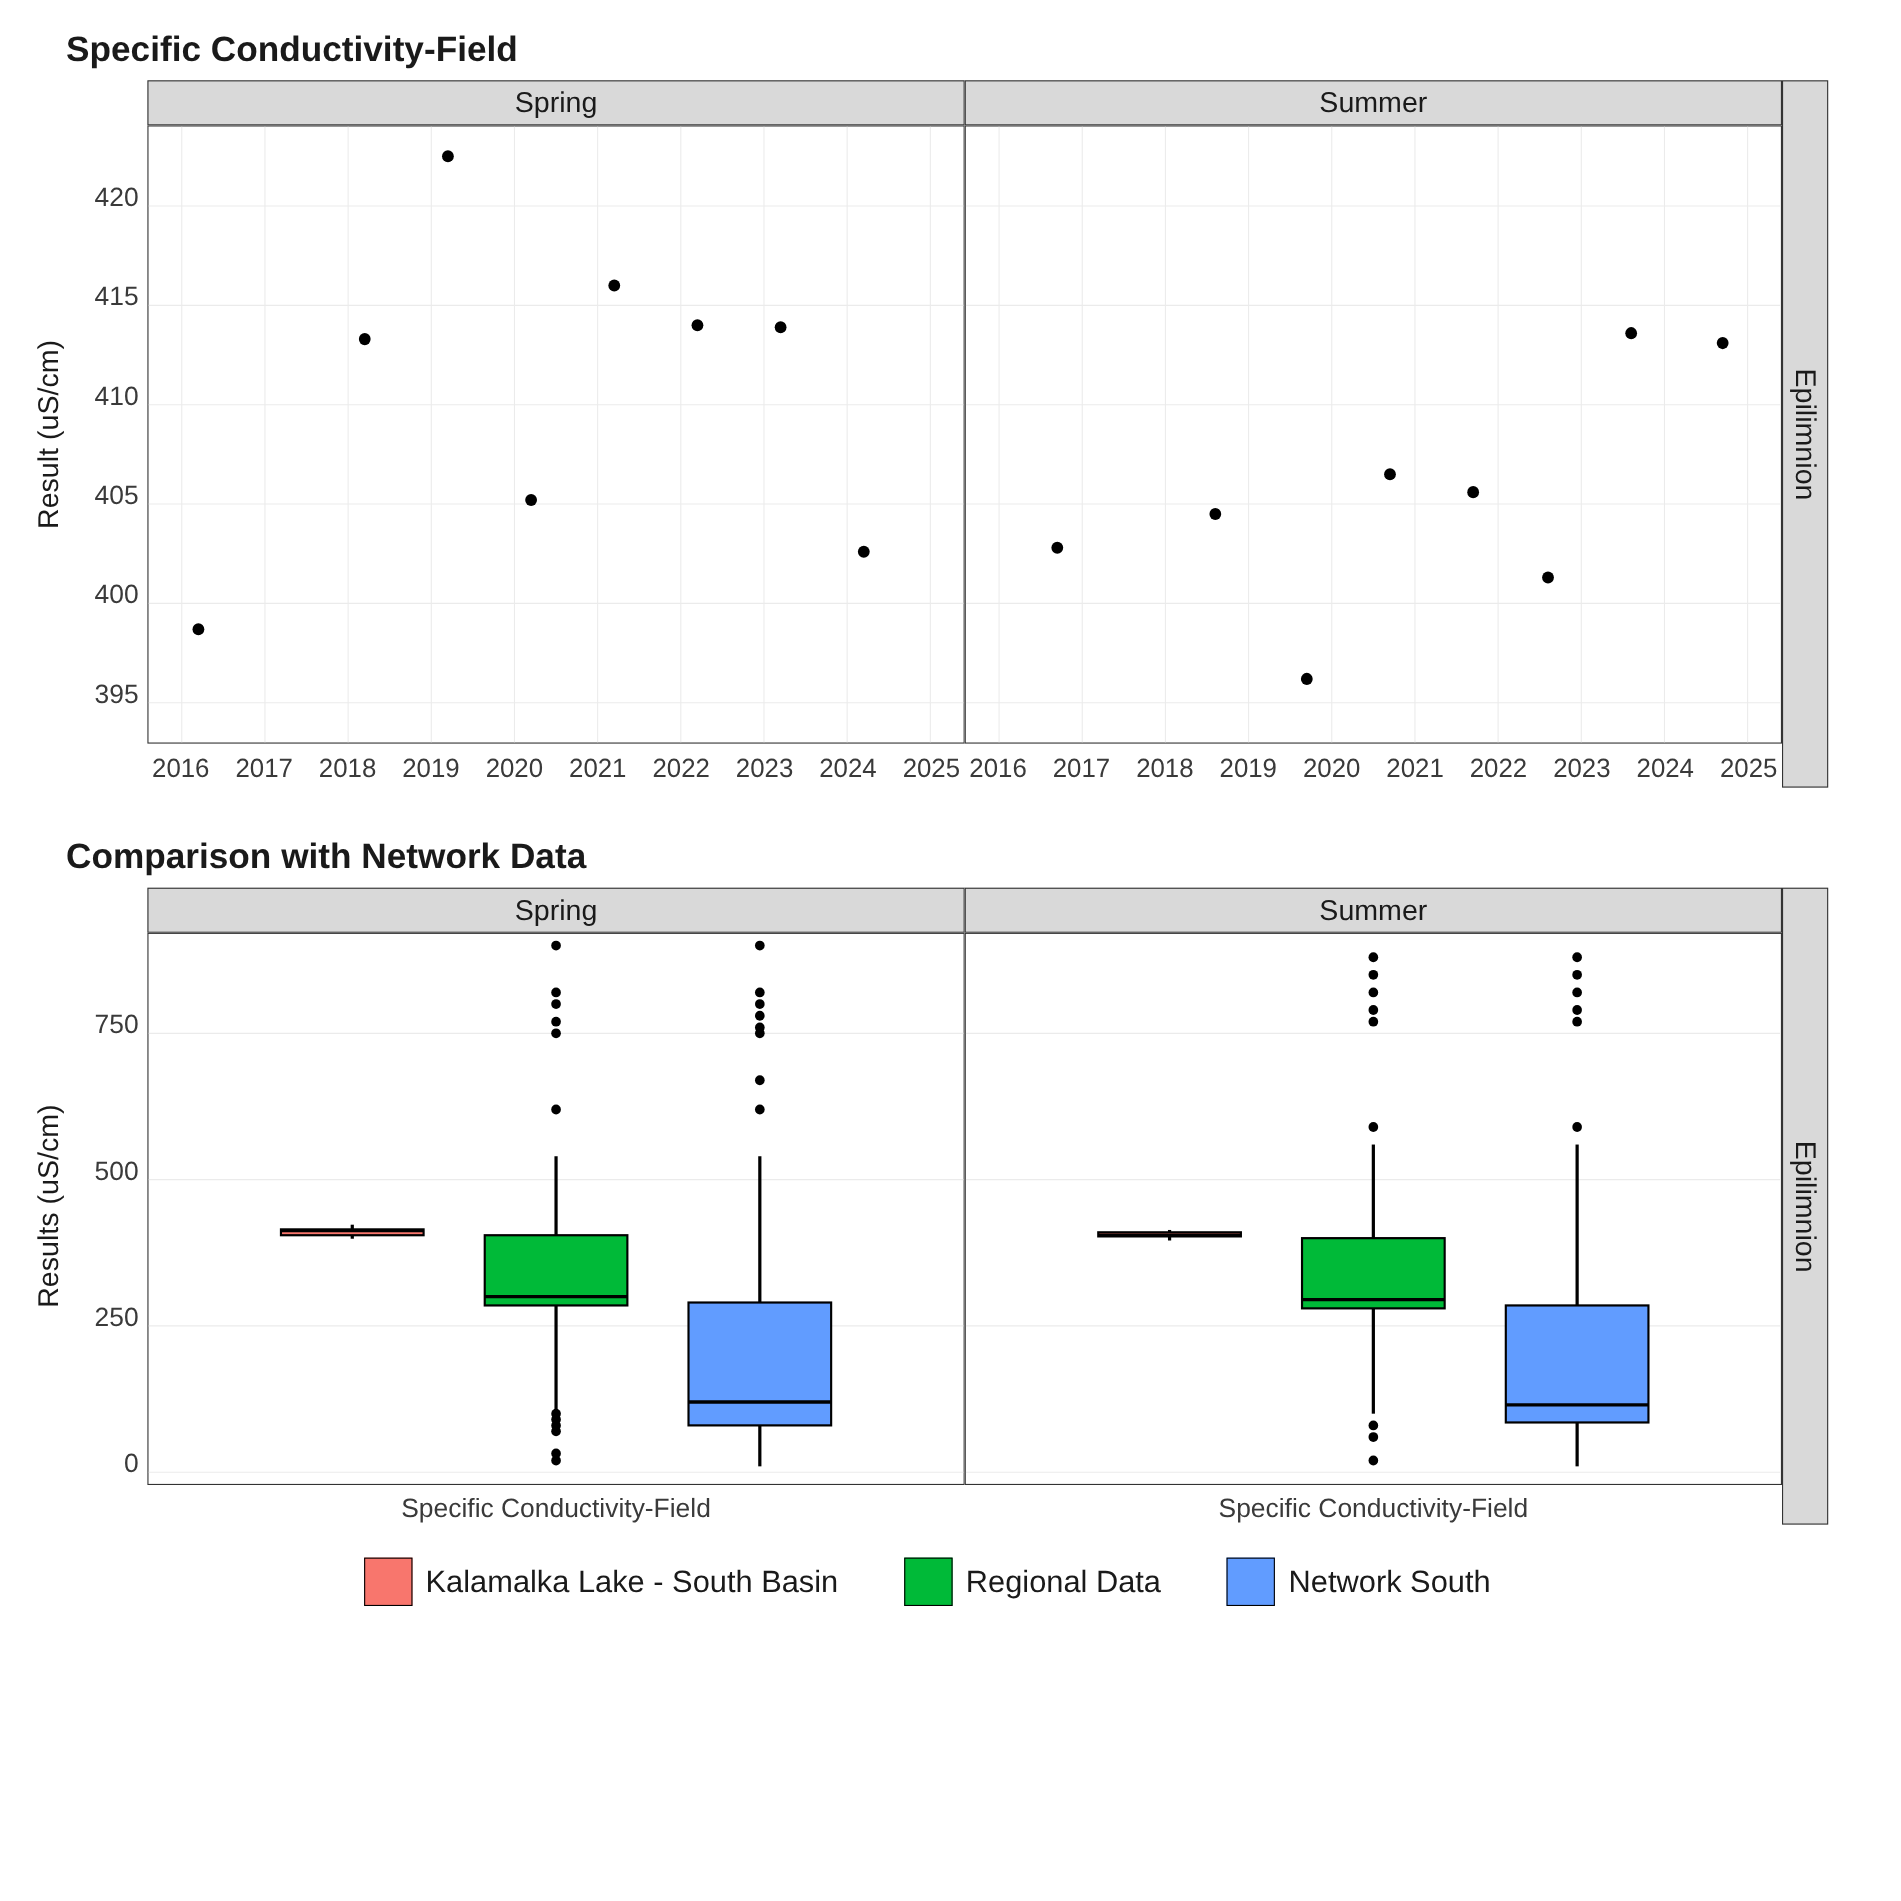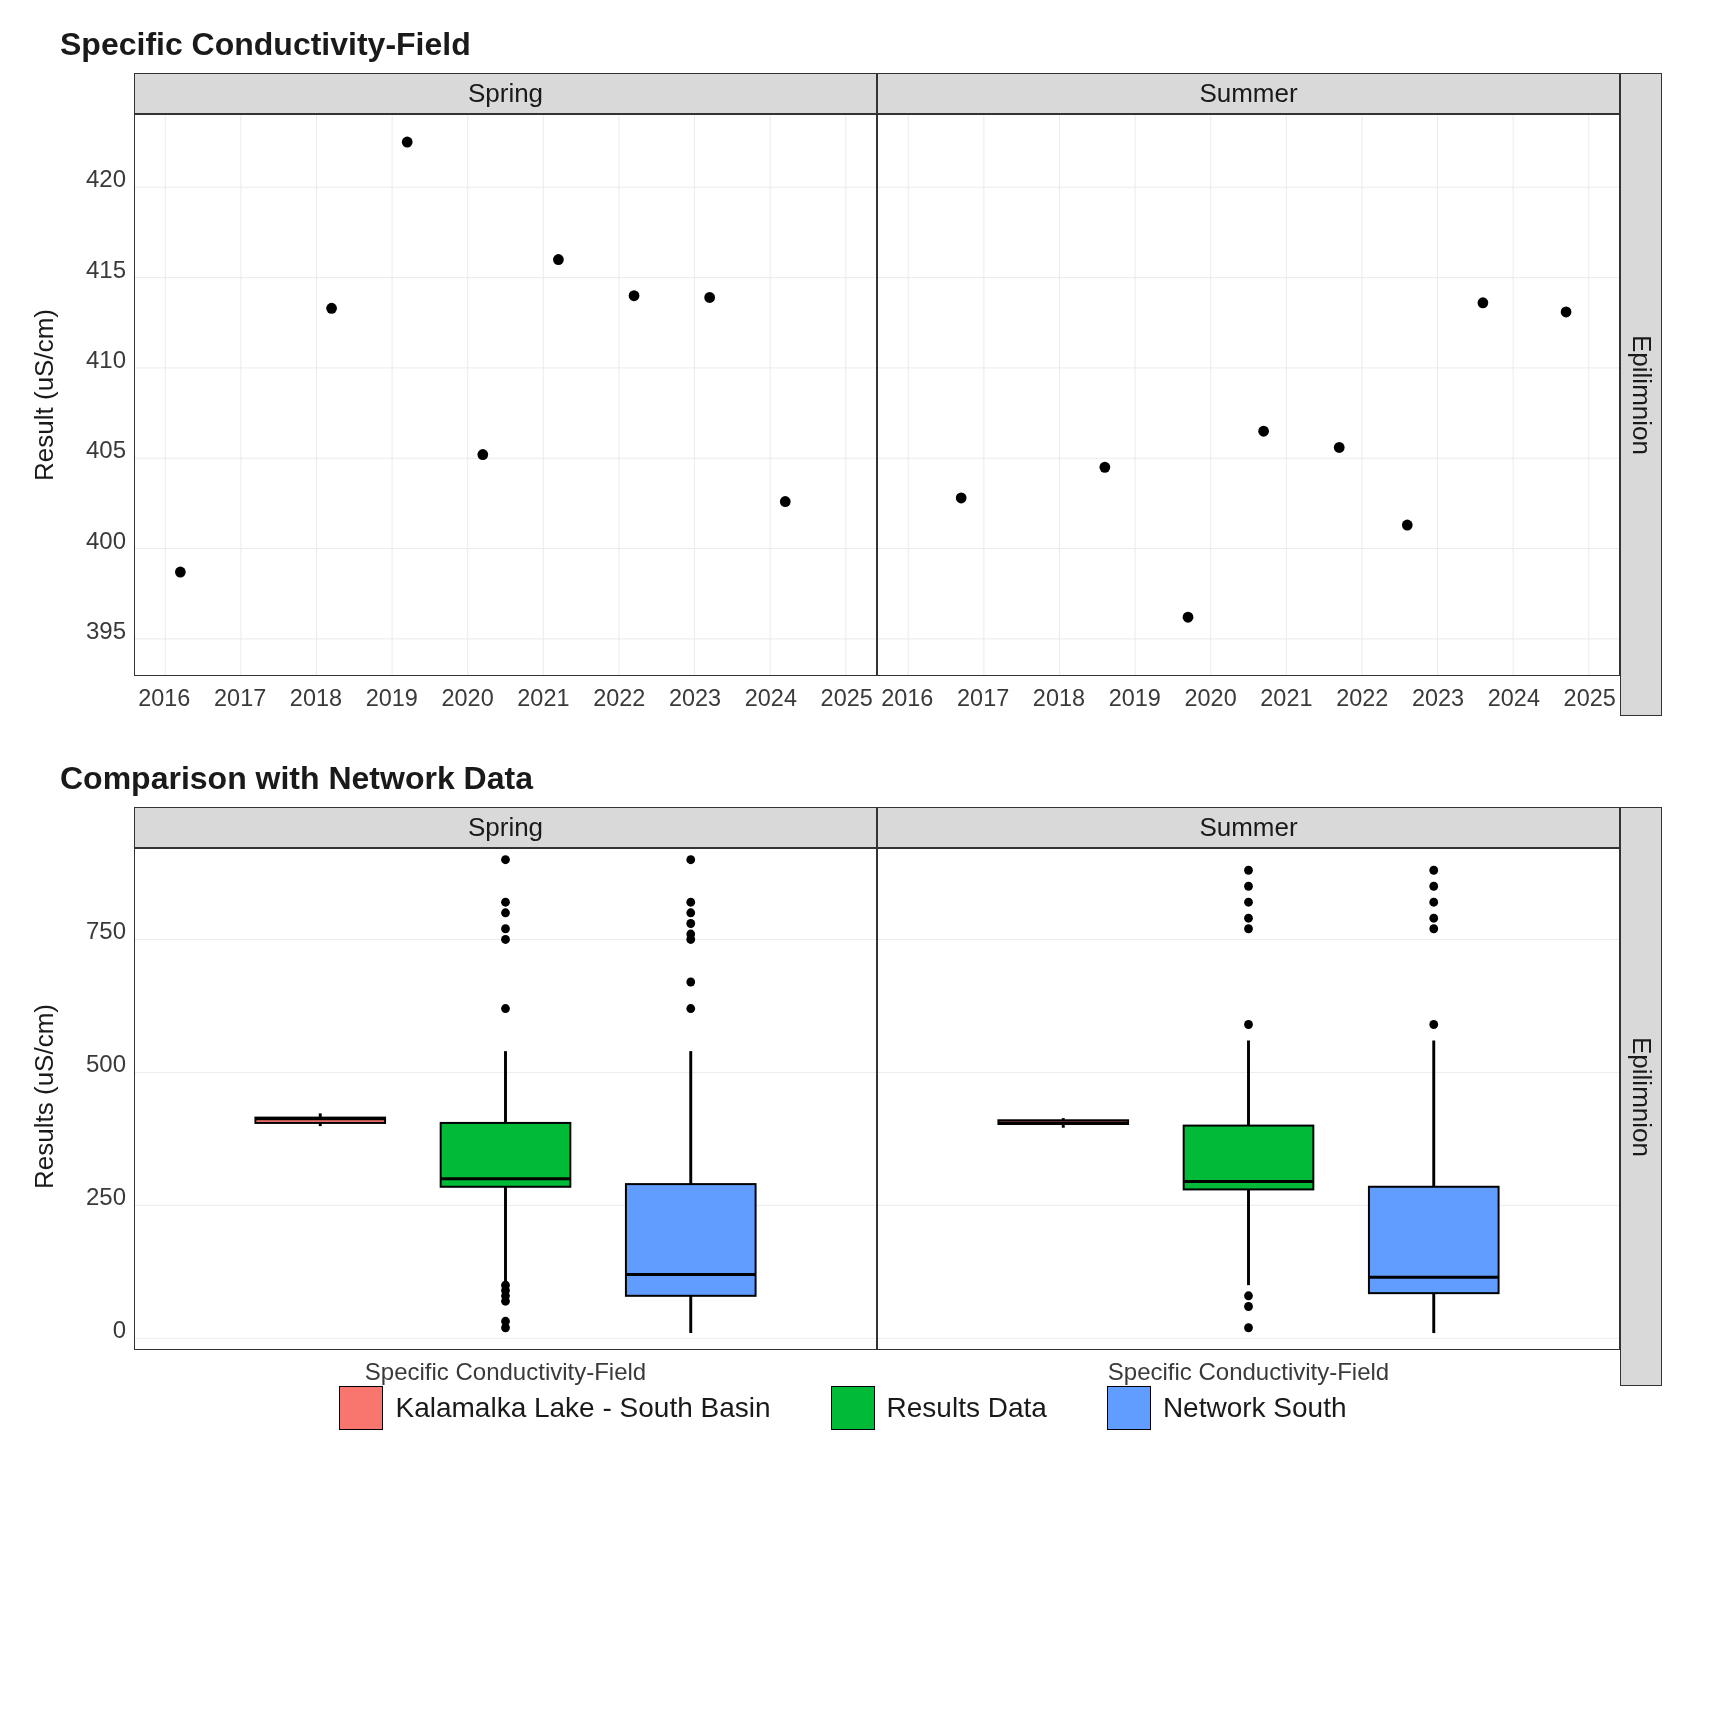--- a/index.html
+++ b/index.html
@@ -9,21 +9,21 @@
   .facet-row{display:flex;gap:0;align-items:stretch}
   .facet{flex:1;display:flex;flex-direction:column;border:0}
   .facet-strip-top{border:1px solid #333;background:#d9d9d9;text-align:center;font-size:26px;padding:4px 0}
   .facet-strip-right{border:1px solid #333;background:#d9d9d9;width:40px;display:flex;align-items:center;justify-content:center}
   .facet-strip-right span{writing-mode:vertical-rl;font-size:26px}
   .plotbox{border:1px solid #333;background:#fff;position:relative}
   .grid line{stroke:#ebebeb;stroke-width:1}
   .axis-title{font-size:26px;fill:#000}
   .axis-title-v{writing-mode:vertical-rl;transform:rotate(180deg)}
   .pt{fill:#000}
-  .legend{display:flex;gap:60px;justify-content:center;}
+  .legend{display:flex;gap:60px;justify-content:center;margin-top:30px}
   .legend-item{display:flex;align-items:center;gap:12px;font-size:28px}
   .swatch{width:44px;height:44px;border:1.5px solid #000;box-sizing:border-box}
   .sw-r{background:#f8766d}
   .sw-g{background:#00ba38}
   .sw-b{background:#619cff}
   
   .box rect{stroke:#000;stroke-width:2}
   .whisker,.median{stroke:#000;stroke-width:3}
   .outlier{fill:#000}
 </style>
@@ -264,21 +264,21 @@
   </div>
 </div>
 
 <div class="legend">
   <div class="legend-item">
     <div class="swatch sw-r"></div>
     <span>Kalamalka Lake - South Basin</span>
   </div>
   <div class="legend-item">
     <div class="swatch sw-g"></div>
-    <span>Results Data</span>
+    <span>Regional Data</span>
   </div>
   <div class="legend-item">
     <div class="swatch sw-b"></div>
     <span>Network South</span>
   </div>
 </div>
 
 </div>
 
 </body></html>

